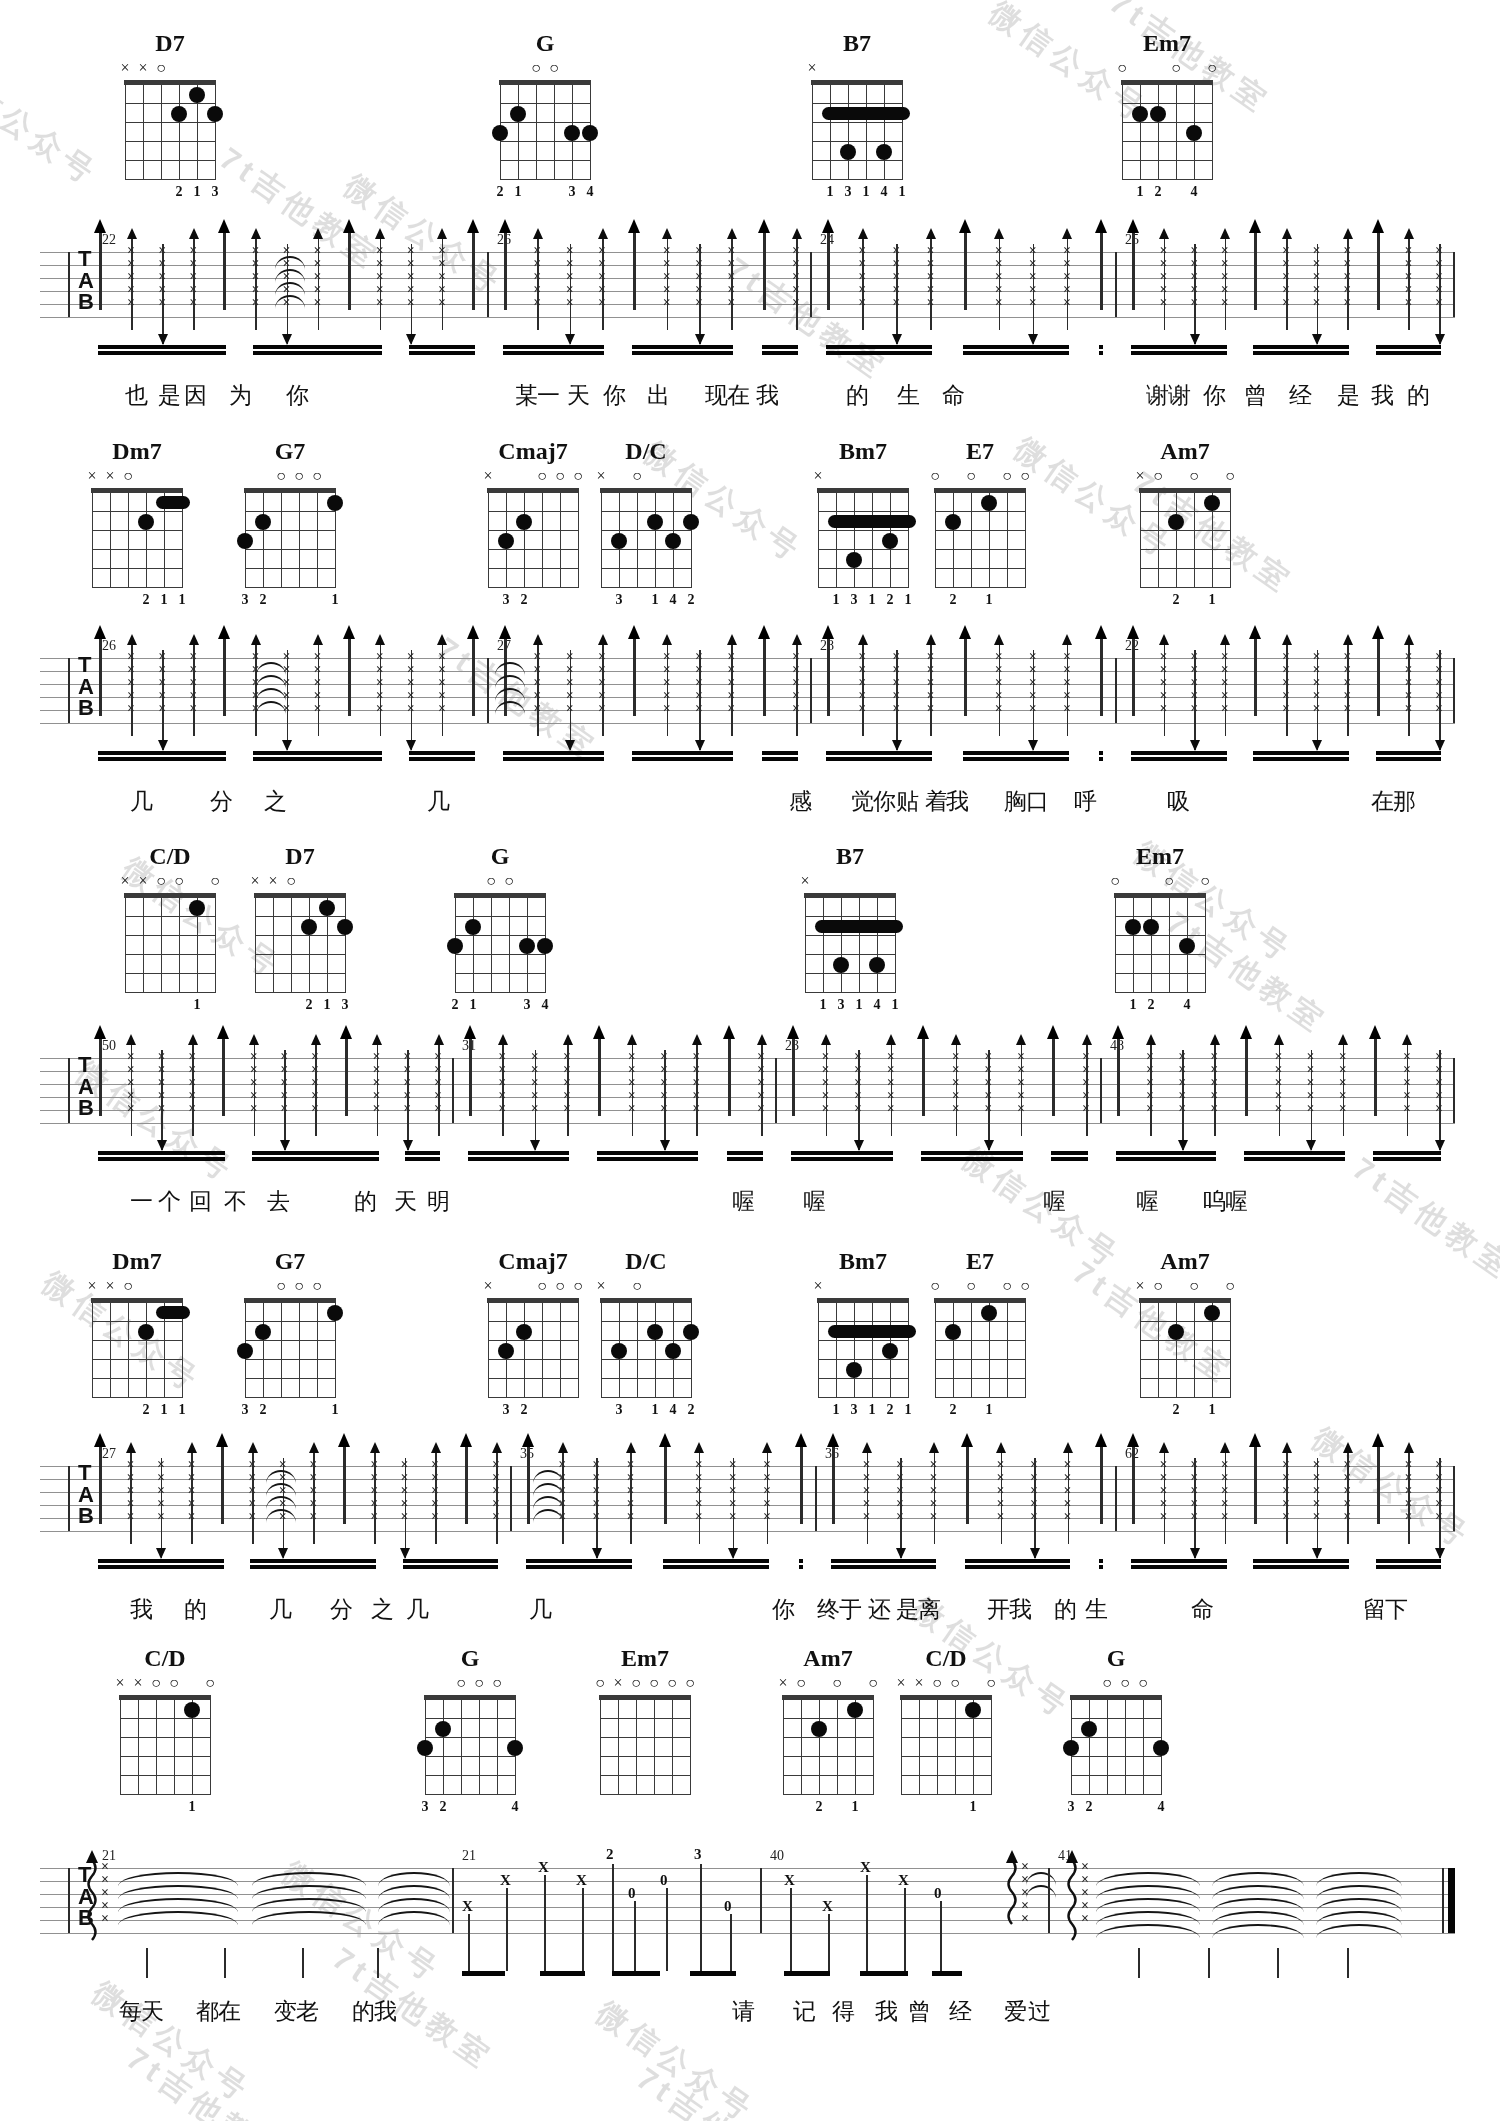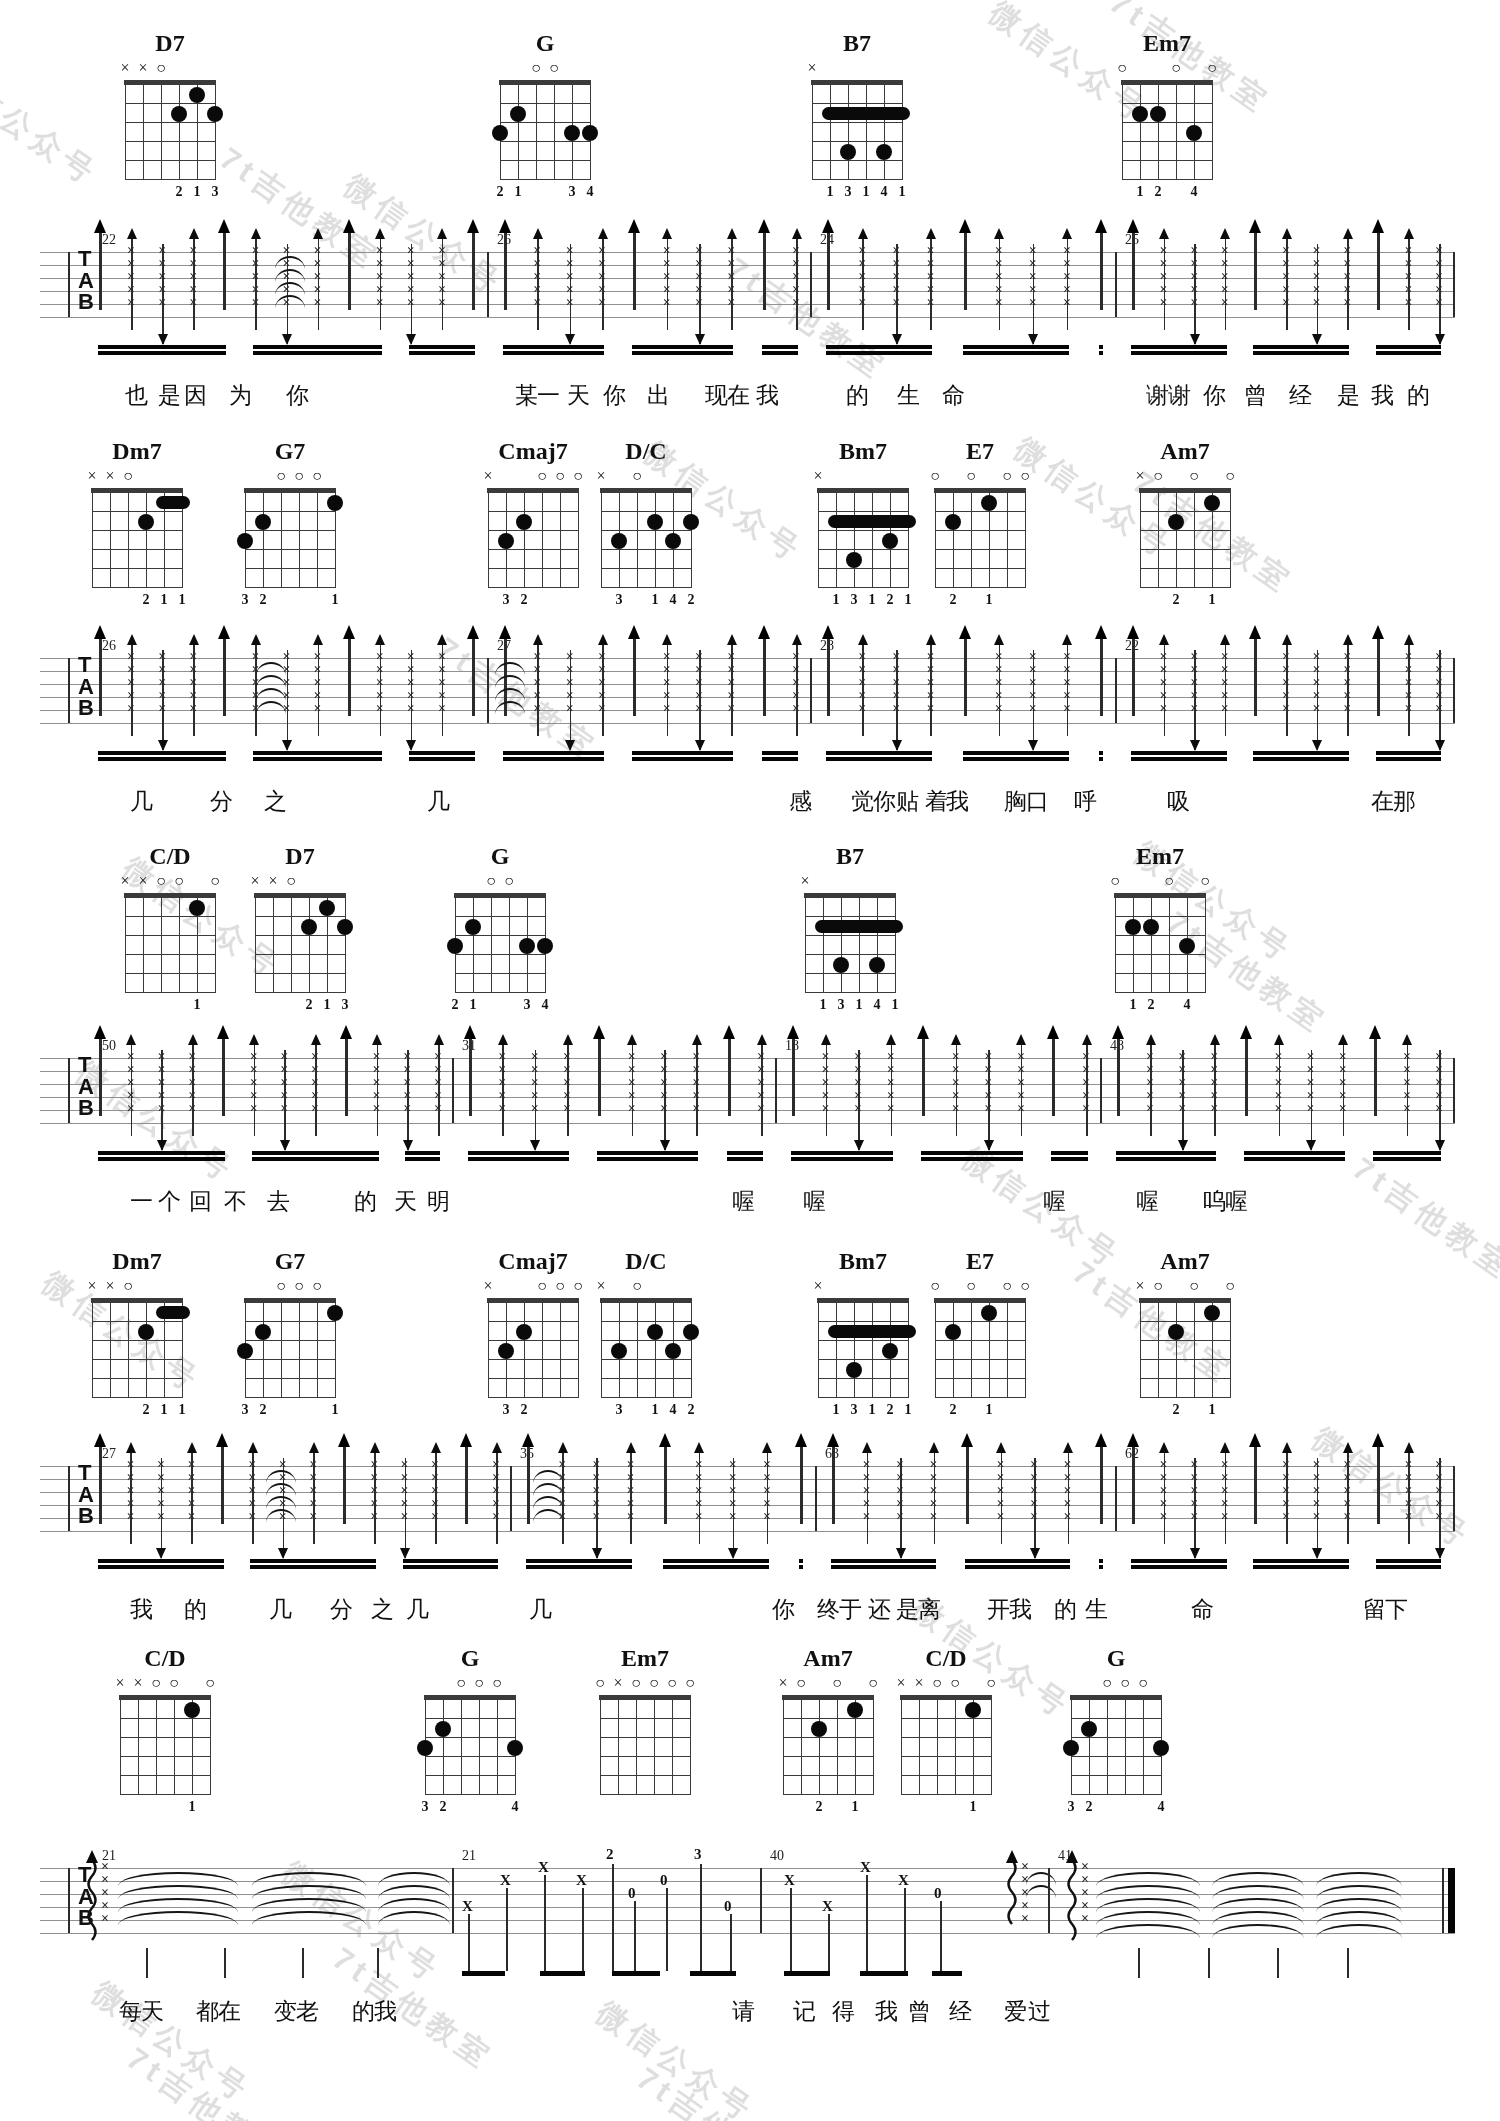--- a/index.html
+++ b/index.html
@@ -1048,21 +1048,21 @@
     <div class="abs xg" style="left: 754px; top: 1076px;">×</div>
     <div class="abs xg" style="left: 754px; top: 1089px;">×</div>
     <div class="abs xg" style="left: 754px; top: 1102px;">×</div>
     <div class="abs beam" style="left: 468px; top: 1151px; width: 101px;"></div>
     <div class="abs beam" style="left: 468px; top: 1157px; width: 101px;"></div>
     <div class="abs beam" style="left: 597.333px; top: 1151px; width: 101px;"></div>
     <div class="abs beam" style="left: 597.333px; top: 1157px; width: 101px;"></div>
     <div class="abs beam" style="left: 726.667px; top: 1151px; width: 36.3333px;"></div>
     <div class="abs beam" style="left: 726.667px; top: 1157px; width: 36.3333px;"></div>
     <div class="abs bline" style="left: 775px; top: 1058px; width: 1.5px; height: 65px;"></div>
-    <div class="abs mnum" style="left: 785px; top: 1038px;">18</div>
+    <div class="abs mnum" style="left: 785px; top: 1038px;">23</div>
     <div class="abs bline" style="left: 792px; top: 1038px; width: 3px; height: 78px;"></div>
     <div class="abs head-up-big" style="left: 787px; top: 1025px;"></div>
     <div class="abs bline" style="left: 825.556px; top: 1045px; width: 1.5px; height: 91px;"></div>
     <div class="abs head-up" style="left: 821.056px; top: 1034px;"></div>
     <div class="abs xg" style="left: 818.556px; top: 1050px;">×</div>
     <div class="abs xg" style="left: 818.556px; top: 1063px;">×</div>
     <div class="abs xg" style="left: 818.556px; top: 1076px;">×</div>
     <div class="abs xg" style="left: 818.556px; top: 1089px;">×</div>
     <div class="abs xg" style="left: 818.556px; top: 1102px;">×</div>
     <div class="abs bline" style="left: 858.111px; top: 1050px; width: 1.5px; height: 100px;"></div>
@@ -1456,21 +1456,21 @@
     <div class="abs xg" style="left: 759.875px; top: 1510px;">×</div>
     <div class="abs bline" style="left: 800px; top: 1446px; width: 3px; height: 78px;"></div>
     <div class="abs head-up-big" style="left: 795px; top: 1433px;"></div>
     <div class="abs beam" style="left: 526px; top: 1559px; width: 106.375px;"></div>
     <div class="abs beam" style="left: 526px; top: 1565px; width: 106.375px;"></div>
     <div class="abs beam" style="left: 662.5px; top: 1559px; width: 106.375px;"></div>
     <div class="abs beam" style="left: 662.5px; top: 1565px; width: 106.375px;"></div>
     <div class="abs beam" style="left: 799px; top: 1559px; width: 4px;"></div>
     <div class="abs beam" style="left: 799px; top: 1565px; width: 4px;"></div>
     <div class="abs bline" style="left: 815px; top: 1466px; width: 1.5px; height: 65px;"></div>
-    <div class="abs mnum" style="left: 825px; top: 1446px;">63</div>
+    <div class="abs mnum" style="left: 825px; top: 1446px;">36</div>
     <div class="abs bline" style="left: 832px; top: 1446px; width: 3px; height: 78px;"></div>
     <div class="abs head-up-big" style="left: 827px; top: 1433px;"></div>
     <div class="abs bline" style="left: 866.5px; top: 1453px; width: 1.5px; height: 91px;"></div>
     <div class="abs head-up" style="left: 862px; top: 1442px;"></div>
     <div class="abs xg" style="left: 859.5px; top: 1458px;">×</div>
     <div class="abs xg" style="left: 859.5px; top: 1471px;">×</div>
     <div class="abs xg" style="left: 859.5px; top: 1484px;">×</div>
     <div class="abs xg" style="left: 859.5px; top: 1497px;">×</div>
     <div class="abs xg" style="left: 859.5px; top: 1510px;">×</div>
     <div class="abs bline" style="left: 900px; top: 1458px; width: 1.5px; height: 100px;"></div>

